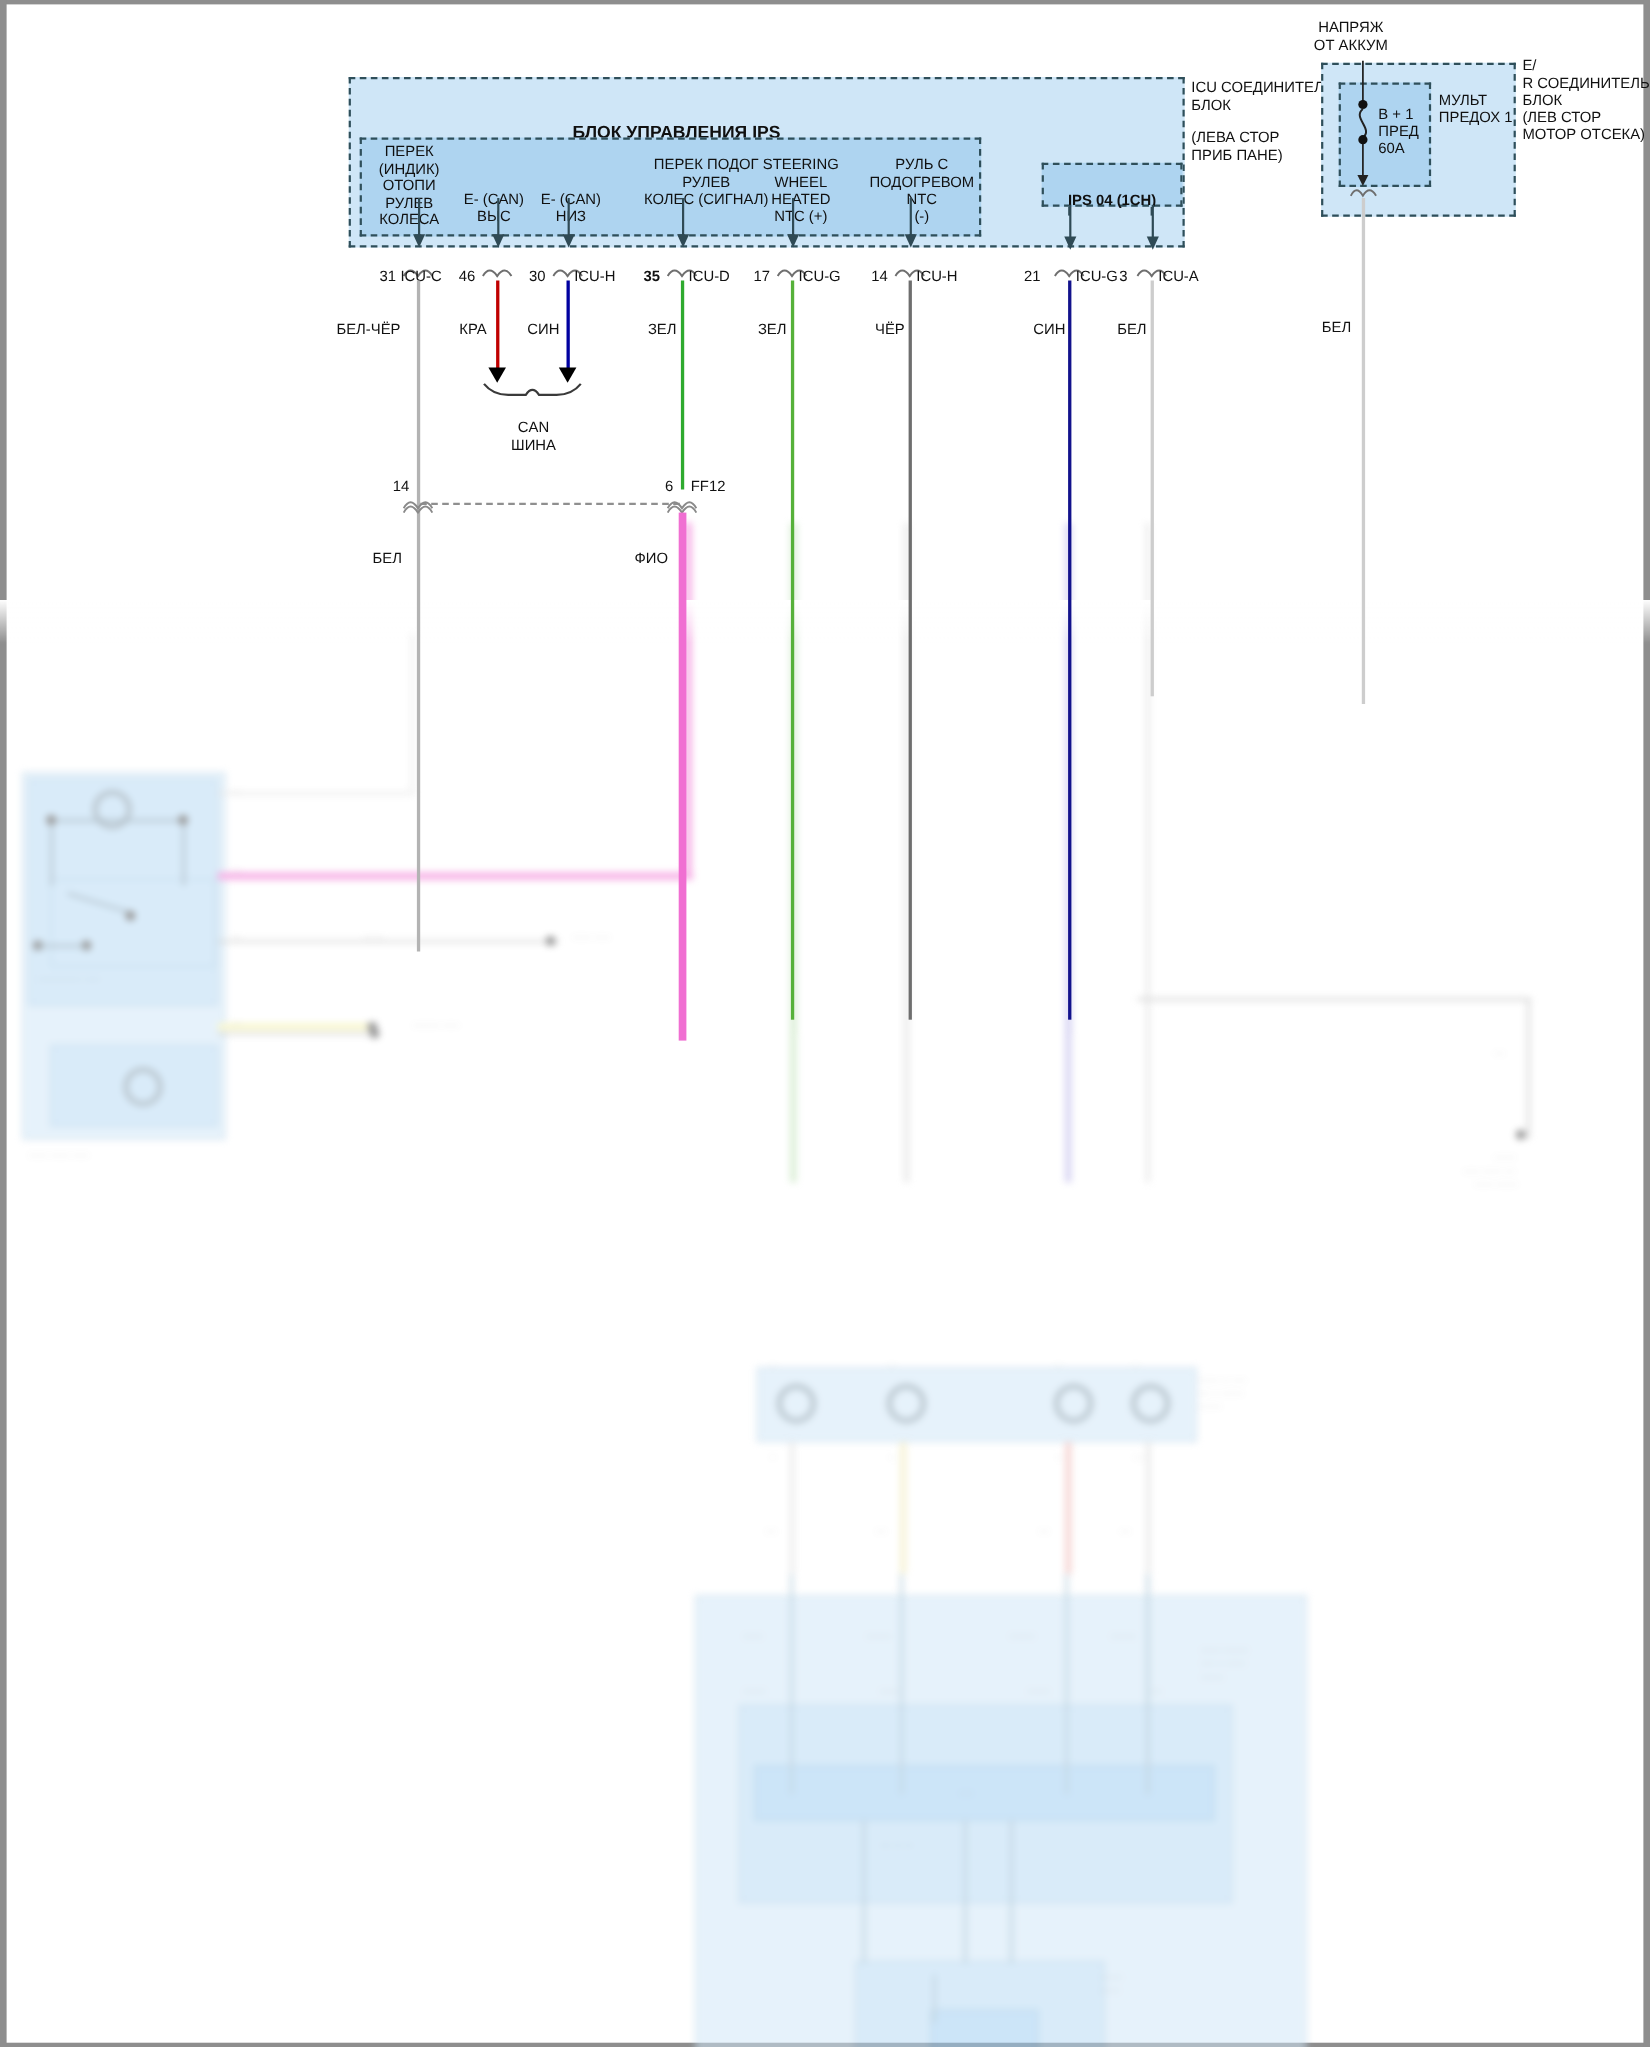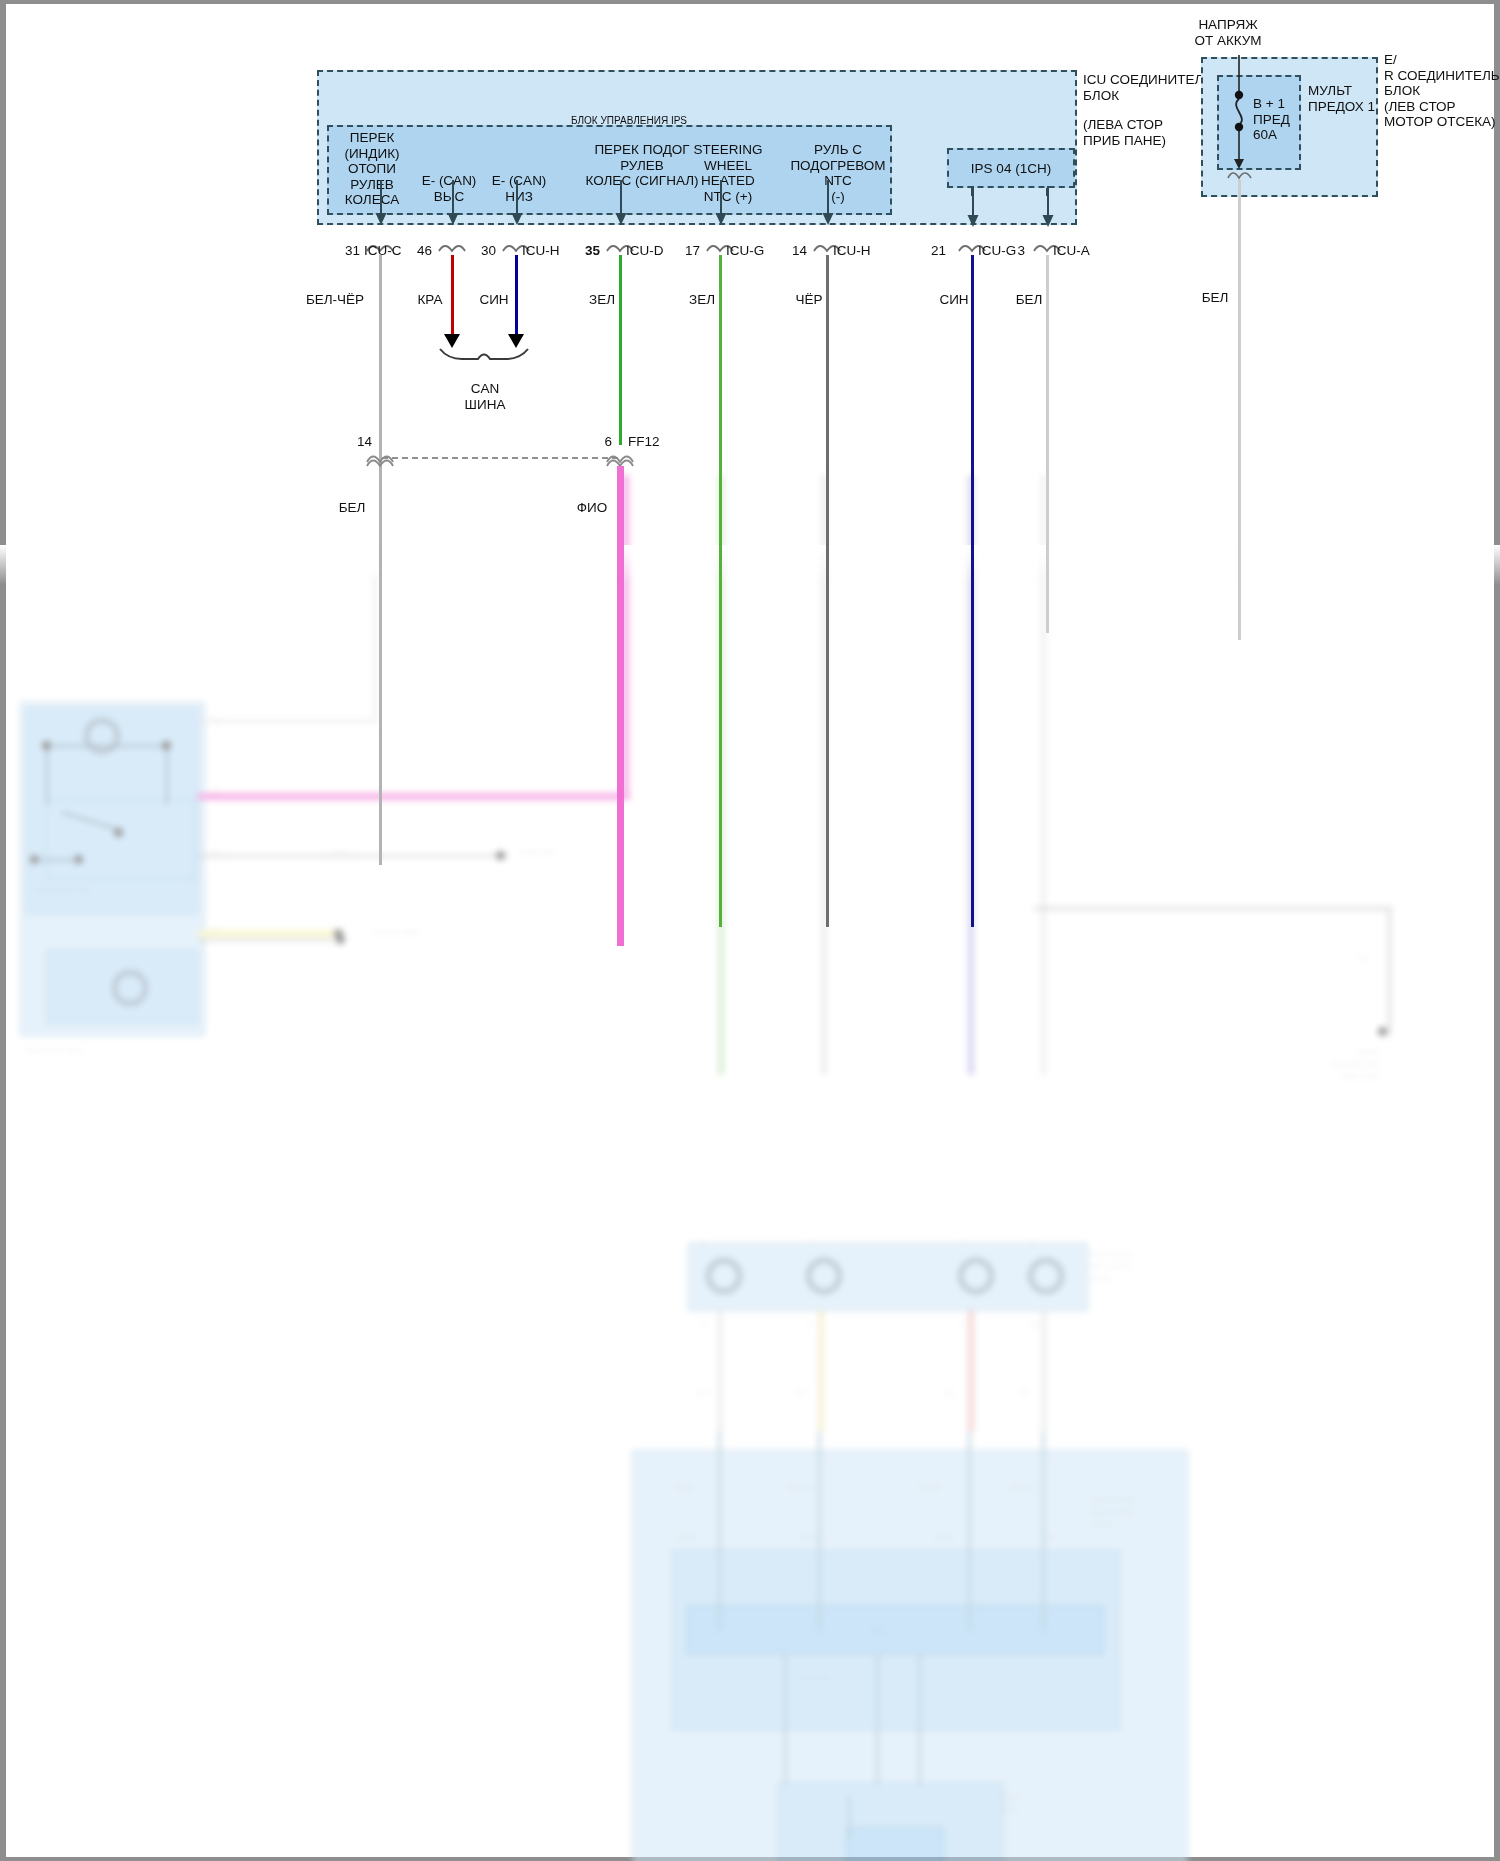--- a/index.html
+++ b/index.html
@@ -153,26 +153,26 @@
     <div class="w" style="left:1042px;top:886px;width:3px;height:200px;background:#8fb4cb;"></div>
     <div class="w" style="left:784px;top:1110px;width:3px;height:130px;background:#8fb4cb;"></div>
     <div class="w" style="left:876px;top:1110px;width:3px;height:130px;background:#8fb4cb;"></div>
     <div class="w" style="left:918px;top:1110px;width:3px;height:130px;background:#8fb4cb;"></div>
     <div class="w" style="left:848px;top:1250px;width:3px;height:44px;background:#8fb4cb;"></div>
   </div>
   <div class="fadeband"></div>
 
   <div class="dbox" style="left:317px;top:70px;width:760px;height:155px;"></div>
 
-  <div class="lbl c" style="left:484px;top:113px;width:290px;font-size:10px;">БЛОК УПРАВЛЕНИЯ IPS</div>
+  <div class="lbl c" style="left:470px;top:113px;width:290px;font-size:16px;font-weight:bold;">БЛОК УПРАВЛЕНИЯ IPS</div>
 
   <div class="dbox inner" style="left:327px;top:125px;width:565px;height:90px;"></div>
 
   <div class="dbox inner" style="left:947px;top:148px;width:128px;height:40px;"></div>
-  <div class="lbl c" style="left:947px;top:161px;width:128px;">IPS 04 (1CH)</div>
+  <div class="lbl c" style="left:947px;top:174px;width:128px;font-weight:bold;">IPS 04 (1CH)</div>
 
   <div class="lbl c" style="left:318px;top:130px;width:108px;">ПЕРЕК
 (ИНДИК)
 ОТОПИ
 РУЛЕВ
 КОЛЕСА</div>
   <div class="lbl c" style="left:402px;top:173px;width:94px;">E- (CAN)
 ВЫС</div>
   <div class="lbl c" style="left:472px;top:173px;width:94px;">E- (CAN)
 НИЗ</div>

